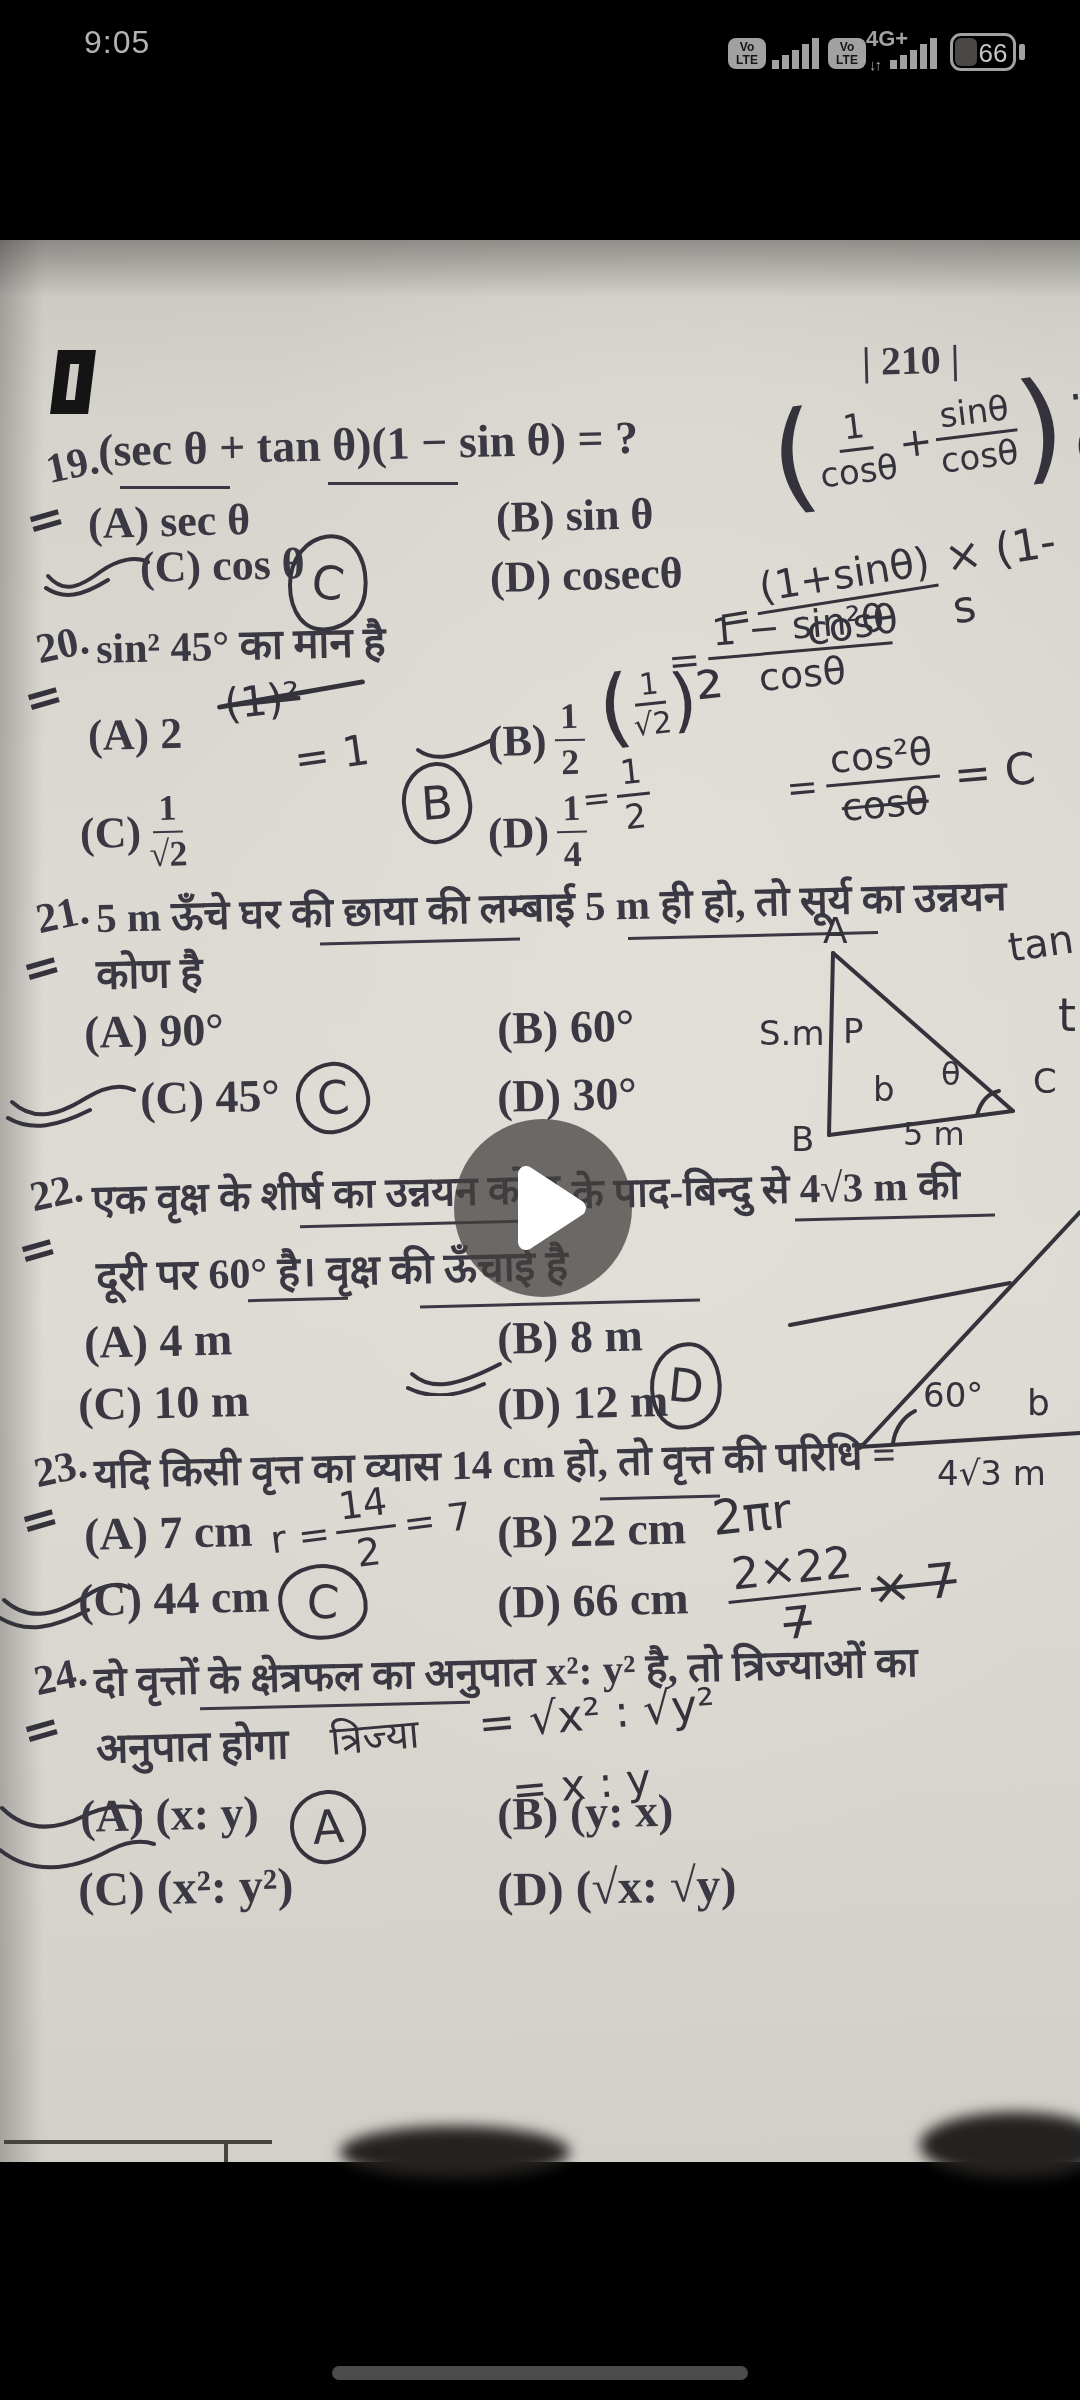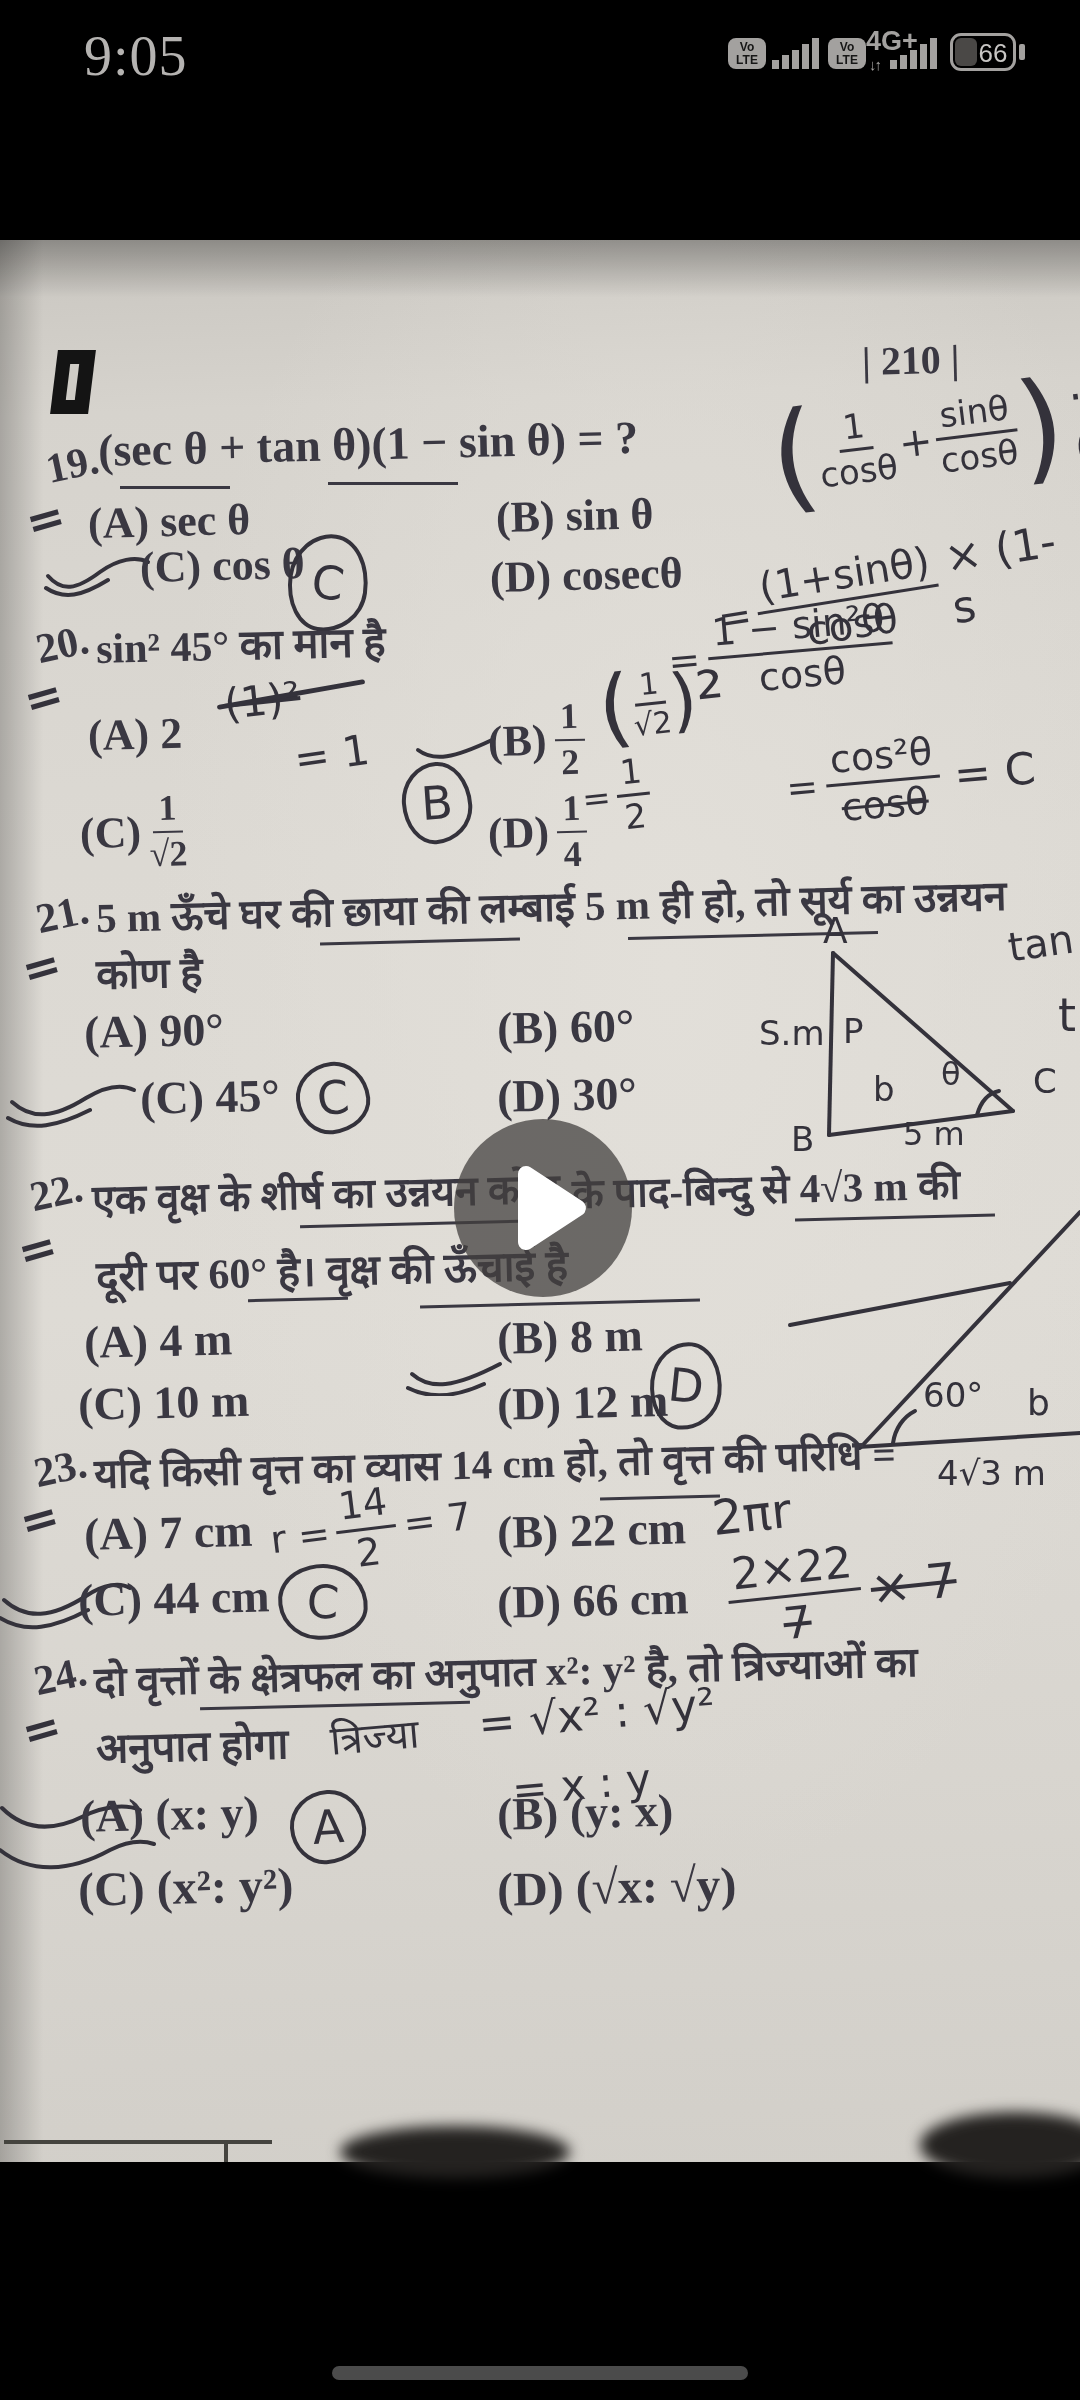--- a/index.html
+++ b/index.html
@@ -1,23 +1,23 @@
 <!DOCTYPE html>
 <html><head>
 <meta charset="utf-8">
 <style>
   html,body{margin:0;padding:0;background:#000;}
   #screen{position:relative;width:1080px;height:2400px;background:#000;overflow:hidden;
           font-family:"Liberation Sans",sans-serif;}
   .abs{position:absolute;}
   
-  #time{left:84px;top:24px;font-size:56px;color:#b5b3b1;letter-spacing:1px;font-family:Liberation Serif, serif;}
+  #time{left:84px;top:24px;font-size:32px;color:#b5b3b1;letter-spacing:1px;}
   .volte{width:38px;height:31px;background:#a3a19f;border-radius:8px;color:#161616;
          font-size:12px;font-weight:bold;line-height:1.1;text-align:center;padding-top:3px;box-sizing:border-box;}
-  #net-label{font-size:27px;font-weight:bold;color:#a3a19f;}
+  #net-label{font-size:22px;font-weight:bold;color:#a3a19f;}
   #net-arrows{font-size:15px;color:#a3a19f;letter-spacing:-2px;}
   #battery{width:66px;height:38px;border:3px solid #a3a19f;border-radius:11px;box-sizing:border-box;}
   #battery .fill{position:absolute;left:2px;top:2px;width:22px;height:28px;background:#4a4846;border-radius:6px;}
   #battery .pct{position:absolute;left:18px;top:2px;width:44px;text-align:center;font-size:26px;color:#c8c6c4;}
   #battery-nub{width:6px;height:16px;background:#a3a19f;border-radius:2px;}
   .sigbar{fill:#a3a19f;}
   
   #paper{left:0;top:240px;width:1080px;height:1922px;
     background:
       linear-gradient(90deg, rgba(0,0,0,.22) 0%, rgba(0,0,0,0) 4%),

